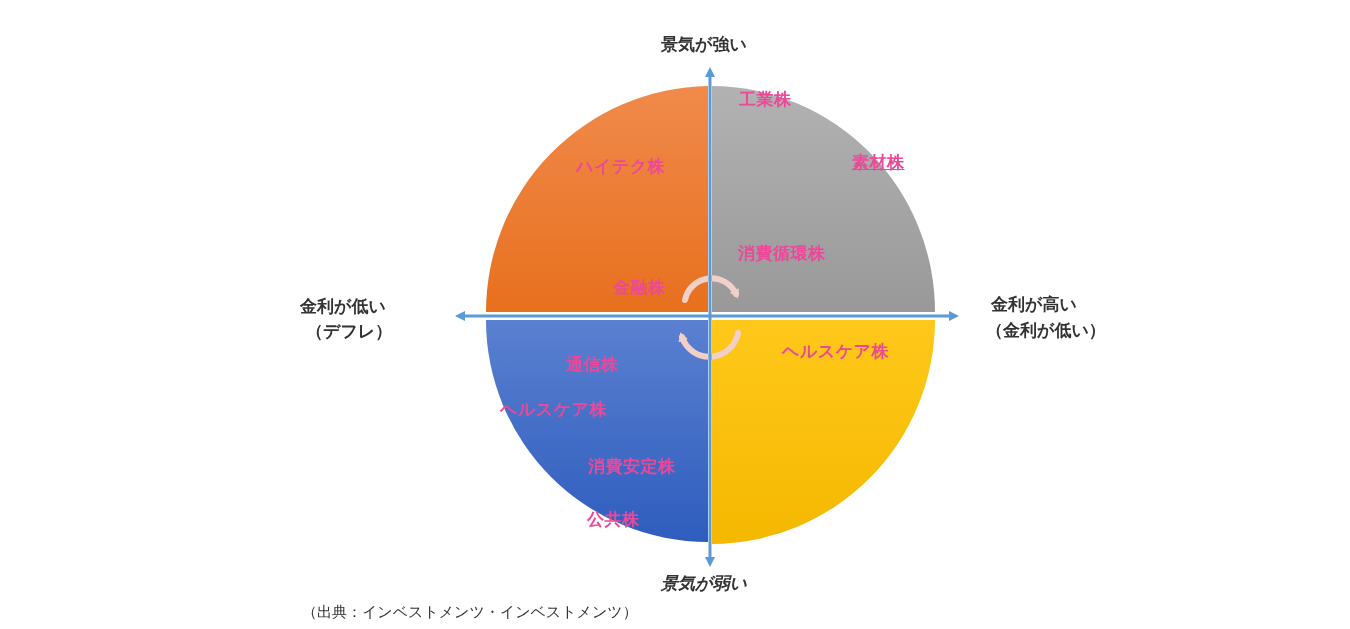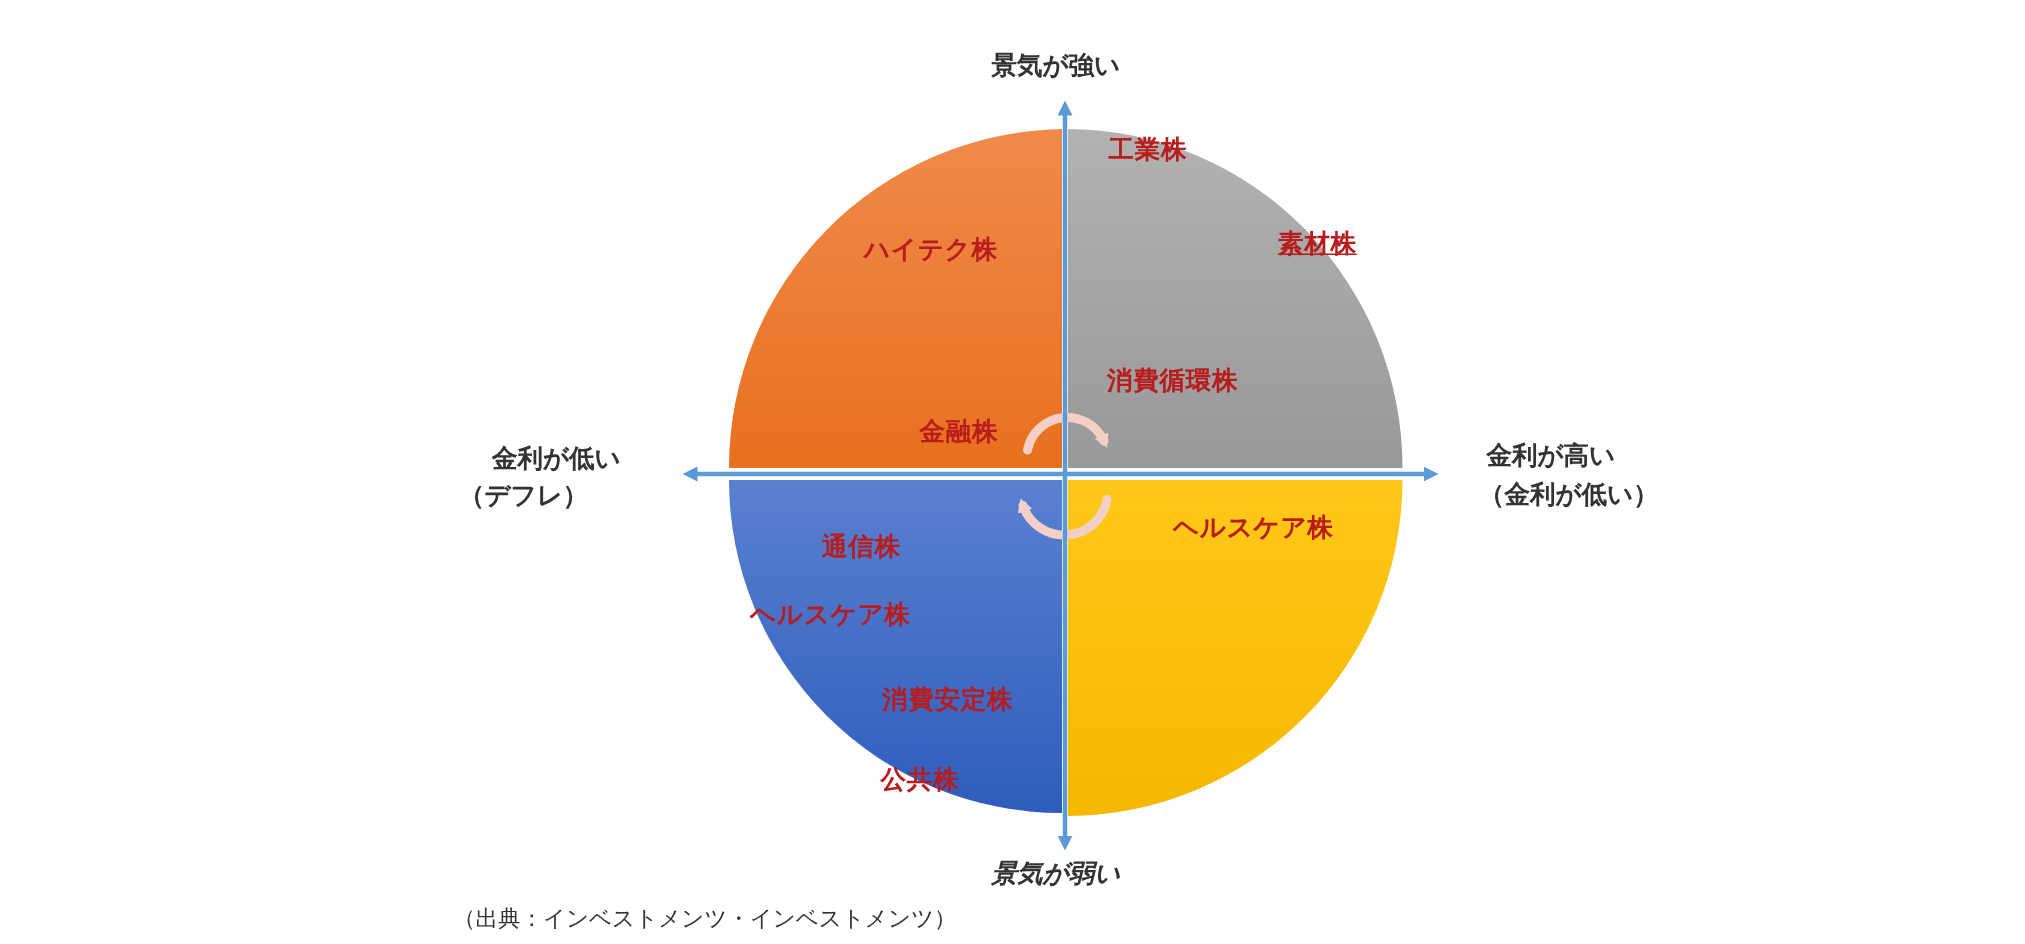--- a/index.html
+++ b/index.html
@@ -1,19 +1,19 @@
 <!DOCTYPE html>
 <html><head>
 <meta charset="utf-8">
 <style>
   html, body { margin: 0; padding: 0; background: #ffffff; }
   body { width: 1350px; height: 629px; position: relative; overflow: hidden;
          font-family: "DejaVu Sans", "Liberation Sans", sans-serif; }
   #stage { position: absolute; left: 0; top: 0; width: 1154px; height: 629px; margin-left: 20px; }
-  .lbl { position: absolute; font-weight: bold; color: #b91c1c; font-size: 17px;
+  .lbl { position: absolute; font-weight: bold; color: #ec4899; font-size: 17px;
          white-space: nowrap; letter-spacing: 0.5px; }
   .axis-lbl { position: absolute; font-weight: bold; color: #333333; font-size: 17px;
               white-space: nowrap; line-height: 24px; }
   .source { position: absolute; left: 282px; top: 603px; font-size: 15px; color: #333333;
             white-space: nowrap; }
 </style>
 </head>
 <body>
 
 <div id="stage">
@@ -52,30 +52,30 @@
     <path d="M718,333 A29,29 0 0 1 662,337" fill="none" stroke="#F2D0C8" stroke-width="6" stroke-linecap="round" marker-end="url(#cycHead)"></path>
 
     <line x1="690" y1="316" x2="934" y2="316" stroke="#5B9BD5" stroke-width="3" marker-end="url(#arrowHead)"></line>
     <line x1="690" y1="316" x2="440" y2="316" stroke="#5B9BD5" stroke-width="3" marker-end="url(#arrowHead)"></line>
     <line x1="690" y1="316" x2="690" y2="72" stroke="#5B9BD5" stroke-width="3" marker-end="url(#arrowHead)"></line>
     <line x1="690" y1="316" x2="690" y2="562" stroke="#5B9BD5" stroke-width="3" marker-end="url(#arrowHead)"></line>
   </svg>
 
   <div class="axis-lbl" style="left:641px; top:32px;">景気が強い</div>
   <div class="axis-lbl" style="left:641px; top:571px;font-style:italic;">景気が弱い</div>
-  <div class="axis-lbl" style="left:308px; top:294px;">金利が低い</div>
+  <div class="axis-lbl" style="left:280px; top:294px;">金利が低い</div>
   <div class="axis-lbl" style="left:286px; top:319px;">（デフレ）</div>
   <div class="axis-lbl" style="left:971px; top:292px;">金利が高い</div>
   <div class="axis-lbl" style="left:966px; top:318px;">（金利が低い）</div>
 
   <div class="lbl" style="left:556px; top:155px;">ハイテク株</div>
   <div class="lbl" style="left:593px; top:276px;">金融株</div>
   <div class="lbl" style="left:719px; top:88px;">工業株</div>
   <div class="lbl" style="left:832px; top:151px;text-decoration:underline;">素材株</div>
   <div class="lbl" style="left:718px; top:242px;">消費循環株</div>
   <div class="lbl" style="left:762px; top:340px;">ヘルスケア株</div>
-  <div class="lbl" style="left:528px; top:353px;">通信株</div>
+  <div class="lbl" style="left:546px; top:353px;">通信株</div>
   <div class="lbl" style="left:480px; top:398px;">ヘルスケア株</div>
   <div class="lbl" style="left:568px; top:455px;">消費安定株</div>
   <div class="lbl" style="left:567px; top:508px;">公共株</div>
 
   <div class="source">（出典：インベストメンツ・インベストメンツ）</div>
 </div>
 
 </body></html>

